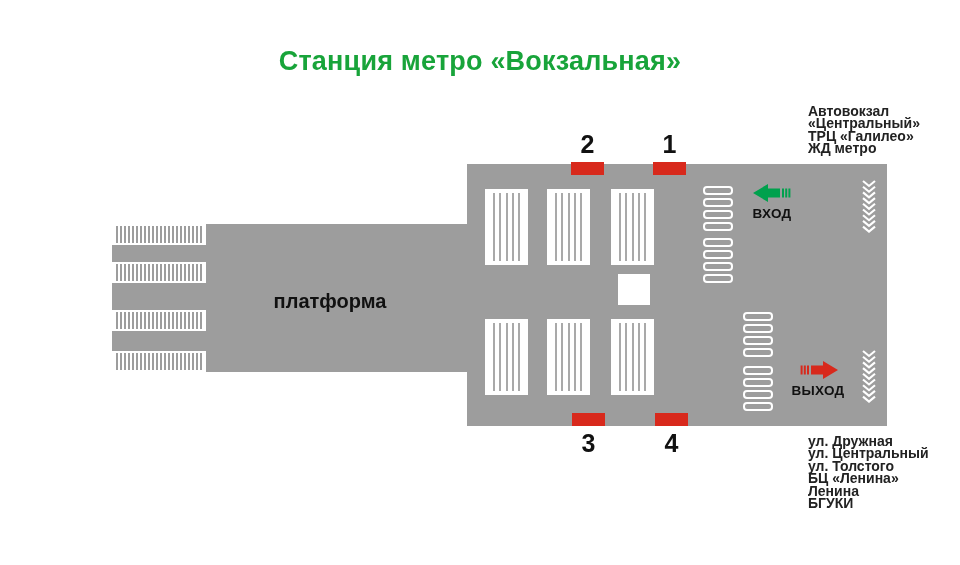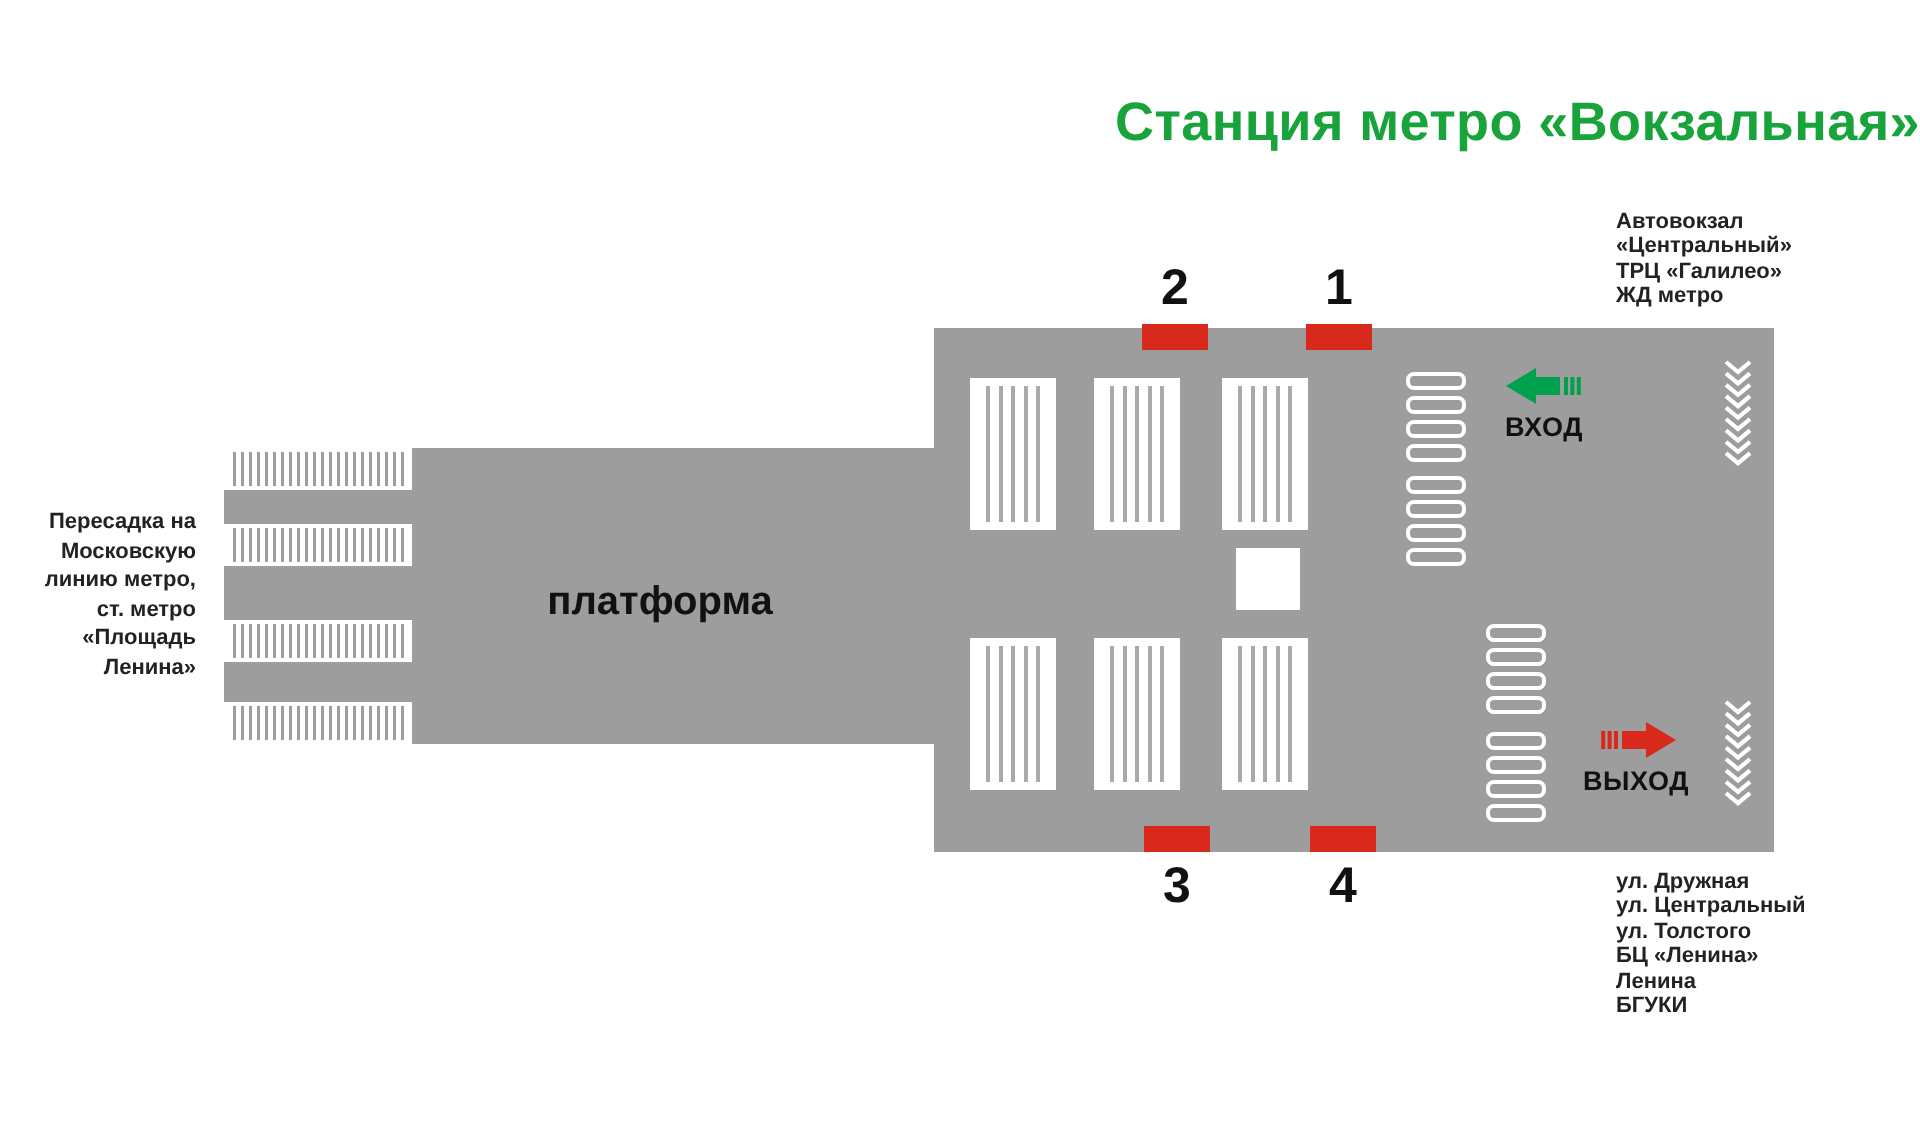--- a/index.html
+++ b/index.html
@@ -7,21 +7,21 @@
     --red:#d8291c;
     --green-arrow:#00a14d;
     --green-title:#18a43a;
     --ink:#1f1f1f;
   }
   *{margin:0;padding:0;box-sizing:border-box;}
   html,body{background:#fff;}
   body{font-family:"Liberation Sans","DejaVu Sans",sans-serif;color:var(--ink);}
   .canvas{position:relative;width:960px;height:565px;background:#fff;overflow:hidden;}
 
-  .title{position:absolute;left:0;right:0;top:46px;text-align:right;
+  .title{position:absolute;left:0;right:0;top:46px;text-align:center;
          font-size:27px;font-weight:700;color:var(--green-title);letter-spacing:.2px;}
 
   
   .left-note{position:absolute;left:8px;top:254px;width:90px;text-align:right;
              font-size:11px;line-height:14.6px;font-weight:700;color:#222;}
 
   
   .platform-bar{position:absolute;left:112px;top:224px;width:355px;height:148px;background:var(--gray);}
   .platform-label{position:absolute;left:230px;top:290px;width:200px;text-align:center;
                   font-size:20px;font-weight:700;color:#111;}
@@ -61,39 +61,31 @@
 
   
   .exit-marker{position:absolute;width:33px;height:13px;background:var(--red);}
   .m1{left:653px;top:162px;} .m2{left:571px;top:162px;}
   .m3{left:572px;top:413px;} .m4{left:655px;top:413px;}
   .exit-number{position:absolute;width:33px;text-align:center;font-size:25px;font-weight:700;color:#111;}
   .n1{left:653px;top:130px;} .n2{left:571px;top:130px;}
   .n3{left:572px;top:429px;} .n4{left:655px;top:429px;}
 
   
-  .side-note{position:absolute;left:808px;width:150px;font-size:11px;line-height:12.4px;font-weight:700;color:#222;}
+  .side-note{position:absolute;left:808px;width:150px;font-size:14px;line-height:12.4px;font-weight:700;color:#222;}
   .note-top{top:105px;}
   .note-bottom{top:435px;}
 </style>
 </head>
 <body>
 
 <div class="canvas">
 
   <div class="title">Станция метро «Вокзальная»</div>
 
-  <div class="left-note">
-    <div>Пересадка на</div>
-    <div>Московскую</div>
-    <div>линию метро,</div>
-    <div>ст. метро</div>
-    <div>«Площадь</div>
-    <div>Ленина»</div>
-  </div>
 
   <div class="platform-bar"></div>
   <div class="stair-strip strip-1"></div>
   <div class="stair-strip strip-2"></div>
   <div class="stair-strip strip-3"></div>
   <div class="stair-strip strip-4"></div>
   <div class="platform-label">платформа</div>
 
   <div class="concourse"></div>
 

